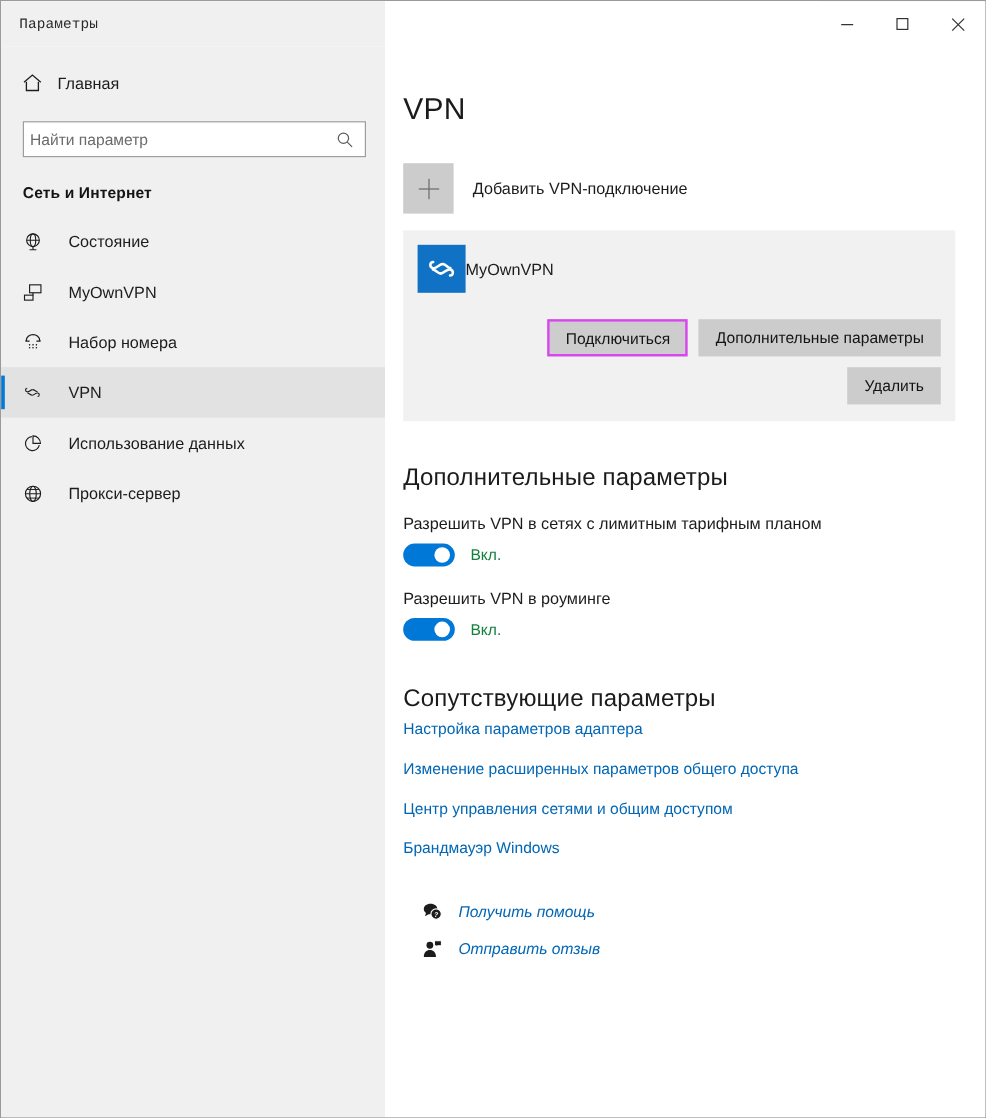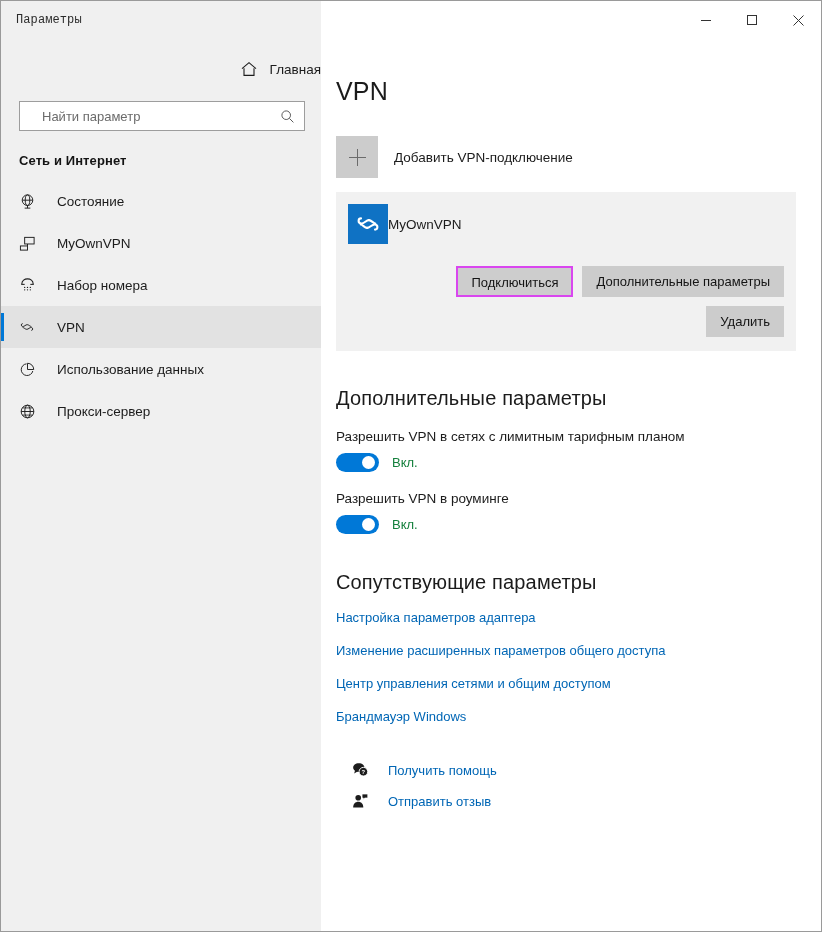--- a/index.html
+++ b/index.html
@@ -70,33 +70,32 @@
     position: relative;
   }
 
   .home-row {
     display: flex;
     align-items: center;
     height: 40px;
     padding-left: 15px;
     gap: 10px;
     cursor: default;
-    justify-content: flex-end;
   }
   .home-row .ico { width: 22px; display: flex; justify-content: center; }
   .home-row .lbl { font-size: 13.5px; color: #1c1c1c; }
 
   .search-wrap { padding: 12px 16px 0 18px; }
   .search-box {
     height: 30px;
     border: 1px solid #9d9d9d;
     background: #ffffff;
     display: flex;
     align-items: center;
-    padding: 0 8px 0 22px;
+    padding: 0 8px 0 5px;
   }
   .search-box input {
     flex: 1;
     border: none;
     outline: none;
     font-family: inherit;
     font-size: 13px;
     color: #1c1c1c;
     background: transparent;
   }
@@ -255,39 +254,40 @@
     position: absolute;
     width: 13px; height: 13px;
     border-radius: 50%;
     background: #ffffff;
     top: 3px;
     right: 4px;
   }
   .toggle-state { font-size: 13px; color: #15803d; }
 
   .related { margin-top: 37px; }
-  .related .sub-head { margin-bottom: 16px; }
+  .related .sub-head { margin-bottom: 6px; }
   .link {
     display: block;
     font-size: 13px;
     color: #0066b5;
     text-decoration: none;
     margin-bottom: 18px;
     cursor: default;
     width: fit-content;
   }
 
   .help-block { margin-top: 38px; padding-left: 14px; }
   .help-row {
     display: flex;
-    align-items: center;
-    gap: 18px;
+    align-items: flex-start;
+    gap: 12px;
     margin-bottom: 15px;
     cursor: default;
     width: fit-content;
+    font-style: italic;
   }
   .help-ico { width: 20px; display: flex; justify-content: center; align-items: center; }
   .help-link { font-size: 13px; color: #0066b5; text-decoration: none; }
 </style>
 </head>
 <body>
 
 <div class="window">
 
   <div class="titlebar">

